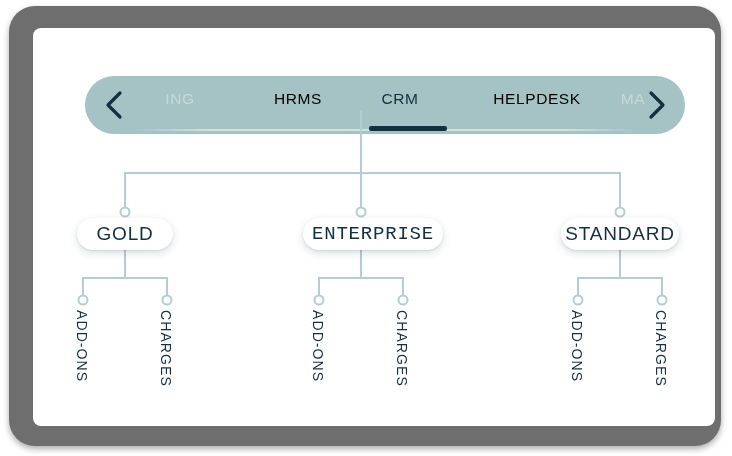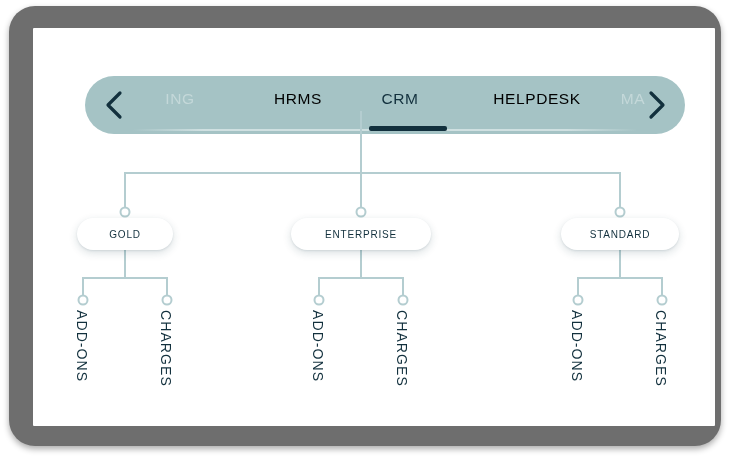--- a/index.html
+++ b/index.html
@@ -22,21 +22,21 @@
     width: 712px; height: 440px;
     background: #6e6e6e;
     border-radius: 26px;
     box-shadow: 0 3px 6px rgba(0,0,0,0.33);
   }
   .canvas {
     position: absolute;
     left: 24px; top: 22px;
     width: 682px; height: 398px;
     background: #ffffff;
-    border-radius: 1px;
+    border-radius: 8px;
     overflow: hidden;
   }
 
   
   .tabbar {
     position: absolute;
     left: 52px; top: 48px;
     width: 600px; height: 58px;
     background: #a5c3c5;
     border-radius: 29px;
@@ -114,21 +114,21 @@
 
   
   .node {
     position: absolute;
     height: 32px;
     background: #ffffff;
     border-radius: 16px;
     display: flex;
     align-items: center;
     justify-content: center;
-    font-size: 10px;
+    font-size: 19px;
     letter-spacing: 0.8px;
     color: #12303d;
     box-shadow: 0 3px 8px rgba(25,60,75,0.16), 0 1px 2px rgba(25,60,75,0.10);
     cursor: pointer;
     user-select: none;
     white-space: nowrap;
     z-index: 2;
   }
 
   
@@ -207,21 +207,21 @@
           <line x1="545" y1="250" x2="545" y2="267" stroke="#b4cdd0" stroke-width="2" stroke-linecap="square"></line>
           <circle cx="545" cy="272" r="4.5" fill="#ffffff" stroke="#b4cdd0" stroke-width="2"></circle>
           <line x1="629" y1="250" x2="629" y2="267" stroke="#b4cdd0" stroke-width="2" stroke-linecap="square"></line>
           <circle cx="629" cy="272" r="4.5" fill="#ffffff" stroke="#b4cdd0" stroke-width="2"></circle>
         </svg>
 
       <div id="tree-nodes">
           <div class="node" style="left: 44px; top: 190px; width: 96px;">GOLD</div>
           <div class="leaf" style="left: 57px; top: 282px;">ADD-ONS</div>
           <div class="leaf" style="left: 141px; top: 282px;">CHARGES</div>
-          <div class="node" style="left: 258px; top: 190px; width: 140px;">ENTERPRISE</div>
+          <div class="node" style="left: 270px; top: 190px; width: 140px; font-family: Liberation Mono, monospace;">ENTERPRISE</div>
           <div class="leaf" style="left: 293px; top: 282px;">ADD-ONS</div>
           <div class="leaf" style="left: 377px; top: 282px;">CHARGES</div>
           <div class="node" style="left: 528px; top: 190px; width: 118px;">STANDARD</div>
           <div class="leaf" style="left: 552px; top: 282px;">ADD-ONS</div>
           <div class="leaf" style="left: 636px; top: 282px;">CHARGES</div>
         </div>
 
     </div>
   </div>
 </div>

